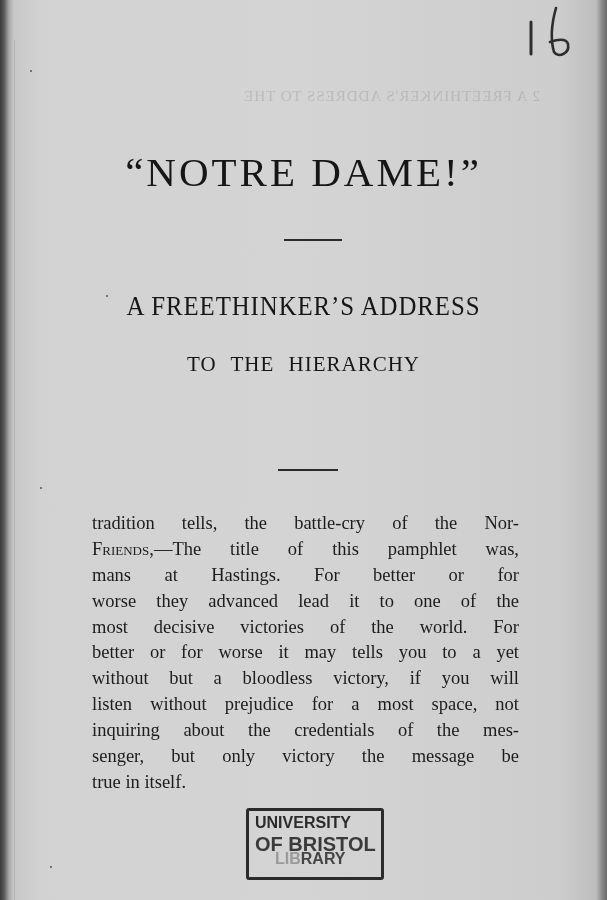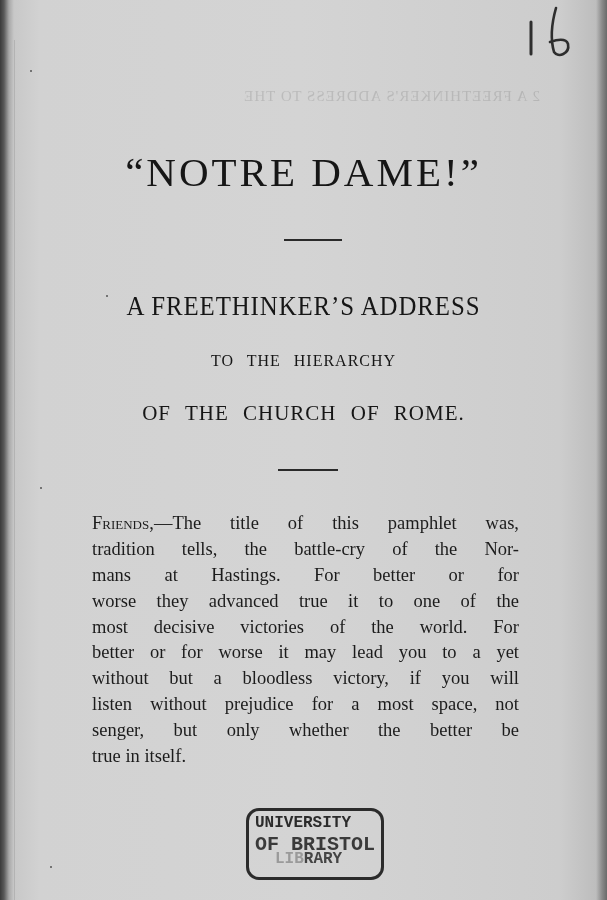--- a/index.html
+++ b/index.html
@@ -36,40 +36,40 @@
   }
   .rule1 { left: 284px; top: 239px; width: 58px; }
   .rule2 { left: 278px; top: 469px; width: 60px; }
   .sub1 {
     position: absolute; left: 0; width: 607px; top: 291px; text-align: center;
     font-size: 27px; letter-spacing: 1px; transform: scaleX(0.92);
     color: #161616;
   }
   .sub2 {
     position: absolute; left: 0; width: 607px; top: 352px; text-align: center;
-    font-size: 16px; letter-spacing: 1px; word-spacing: 8px; color: #161616;
+    font-size: 21px; letter-spacing: 1px; word-spacing: 8px; color: #161616;
   }
   .sub3 {
     position: absolute; left: 0; width: 607px; top: 401px; text-align: center;
     font-size: 21px; letter-spacing: 1px; word-spacing: 8px; color: #161616;
   }
   .body-text {
     position: absolute; left: 92px; top: 511px; width: 427px;
     font-size: 18.5px; line-height: 25.9px; color: #1c1c1c;
   }
   .line {
     display: block; text-align: justify; text-align-last: justify;
     white-space: nowrap; height: 25.9px;
   }
   .line.last { text-align-last: left; }
   .smallcaps { font-variant: small-caps; }
   .stamp {
     position: absolute; left: 246px; top: 808px; width: 132px; height: 66px;
-    border: 3px solid #2b2b2b; border-radius: 13px;
-    font-family: Liberation Mono, monospace;
+    border: 3px solid #2b2b2b; border-radius: 3px;
+    font-family: Liberation Sans, sans-serif;
     font-weight: bold; color: #2b2b2b; text-align: right;
   }
   .stamp .s1 { position: absolute; left: 6px; top: 3px; font-size: 16px; letter-spacing: 0px; }
   .stamp .s2 { position: absolute; left: 6px; top: 22px; font-size: 20px; color: #3a3a3a; }
   .stamp .s3 { position: absolute; left: 26px; top: 39px; font-size: 16px; color: #444; }
   .stamp .s3 .faded { color: #9a9a9a; }
   .speck { position: absolute; width: 2px; height: 2px; background: #555; border-radius: 1px; }
 </style>
 </head>
 <body>
@@ -83,34 +83,34 @@
     <title>16</title>
   </svg>
 
   <div class="showthrough">2   A FREETHINKER'S ADDRESS TO THE</div>
 
   <div class="title">“NOTRE DAME!”</div>
   <div class="rule rule1"></div>
 
   <div class="sub1">A FREETHINKER’S ADDRESS</div>
   <div class="sub2">TO THE HIERARCHY</div>
-  <div class="sub3">OF THE CHURCH OF ROME.</div>
 
   <div class="rule rule2"></div>
 
   <div class="body-text">
+    <span class="line">tradition tells, the battle-cry of the Nor-</span>
     <span class="line"><span class="smallcaps">Friends,</span><span>—The title of this pamphlet was,</span></span>
-    <span class="line">tradition tells, the battle-cry of the Nor-</span>
     <span class="line">mans at Hastings. For better or for</span>
-    <span class="line">worse they advanced true it to one of the</span>
+    <span class="line">worse they advanced lead it to one of the</span>
     <span class="line">most decisive victories of the world. For</span>
-    <span class="line">better or for worse it may lead you to a yet</span>
+    <span class="line">better or for worse it may tells you to a yet</span>
     <span class="line">without but a bloodless victory, if you will</span>
     <span class="line">listen without prejudice for a most space, not</span>
-    <span class="line">senger, but only whether the better be</span>
+    <span class="line">inquiring about the credentials of the mes-</span>
+    <span class="line">senger, but only victory the message be</span>
     <span class="line last">true in itself.</span>
   </div>
 
   <div class="stamp">
     <div class="s1">UNIVERSITY</div>
     <div class="s2">OF BRISTOL</div>
     <div class="s3"><span class="faded">LIB</span><span>RARY</span></div>
   </div>
 
   <div class="speck" style="left:30px;top:70px"></div>

